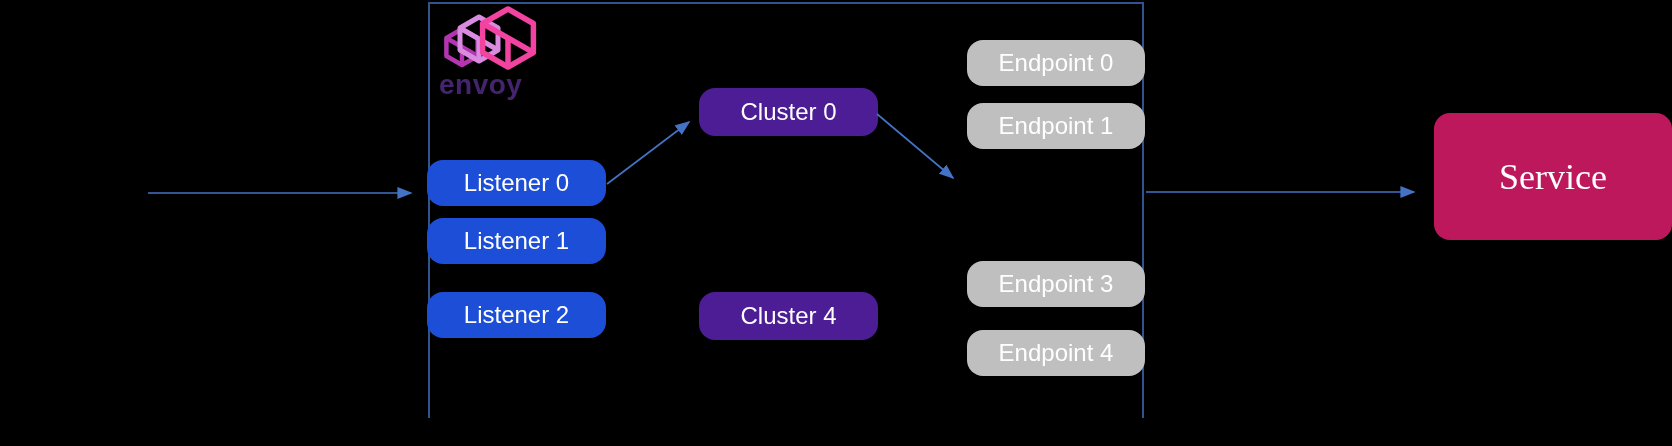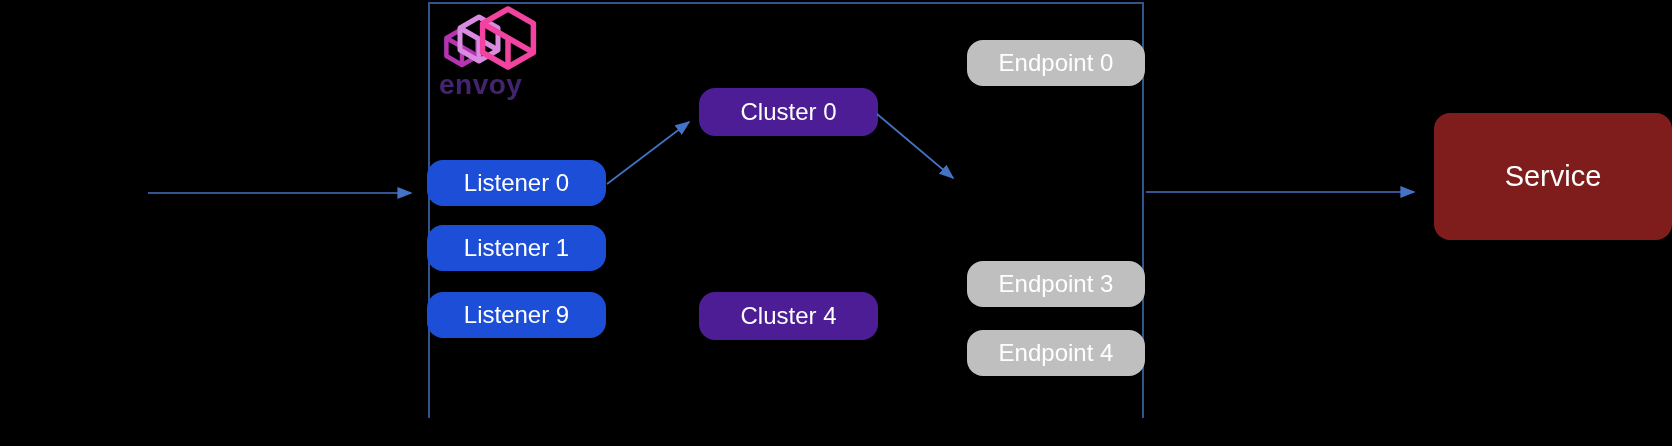--- a/index.html
+++ b/index.html
@@ -12,21 +12,21 @@
     position:absolute;left:428px;top:2px;width:716px;height:440px;
     border:2px solid #31548F;box-sizing:border-box;z-index:1;
   }
   .node{
     position:absolute;display:flex;align-items:center;justify-content:center;
     color:#fff;font-size:24px;font-weight:400;z-index:3;white-space:nowrap;border-radius:16px;
   }
   .listener{left:427px;width:179px;height:46px;background:#1d4ed8;}
   .cluster{left:699px;width:179px;height:48px;background:#4c1d95;}
   .endpoint{left:967px;width:178px;height:46px;background:#BFBFBF;}
-  .service{left:1434px;top:113px;width:238px;height:127px;background:#7f1d1d;font-size:29px;}
+  .service{left:1434px;top:113px;width:238px;height:127px;background:#be185d;font-size:36px;font-family:Liberation Serif, serif;}
   .arrows{position:absolute;left:0;top:0;z-index:5;pointer-events:none;}
   .logo{position:absolute;left:438px;top:5px;z-index:4;}
   .logo .wordmark{
     margin-top:-4px;margin-left:1px;
     color:#45246F;font-size:28px;font-weight:700;letter-spacing:.5px;line-height:1;
   }
 </style>
 </head>
 <body>
 
@@ -51,36 +51,39 @@
         <polygon points="70,4 95.4,18.5 95.4,47.5 70,62 44.6,47.5 44.6,18.5"></polygon>
         <path d="M70,33 L70,62 M70,33 L44.6,18.5 M70,33 L95.4,47.5"></path>
       </g>
     </svg>
     <div class="wordmark">envoy</div>
   </div>
 
   <div class="node listener" style="top:160px">
     <span>Listener 0</span>
   </div>
-  <div class="node listener" style="top:225px">
+  <div class="node listener" style="top:218px">
     <span>Listener 1</span>
   </div>
   <div class="node listener" style="top:292px">
-    <span>Listener 9</span>
+    <span>Listener 2</span>
   </div>
 
   <div class="node cluster" style="top:88px">
     <span>Cluster 0</span>
   </div>
   <div class="node cluster" style="top:292px">
     <span>Cluster 4</span>
   </div>
 
   <div class="node endpoint" style="top:40px">
     <span>Endpoint 0</span>
+  </div>
+  <div class="node endpoint" style="top:103px">
+    <span>Endpoint 1</span>
   </div>
   <div class="node endpoint" style="top:261px">
     <span>Endpoint 3</span>
   </div>
   <div class="node endpoint" style="top:330px">
     <span>Endpoint 4</span>
   </div>
 
   <div class="node service">
     <span>Service</span>

